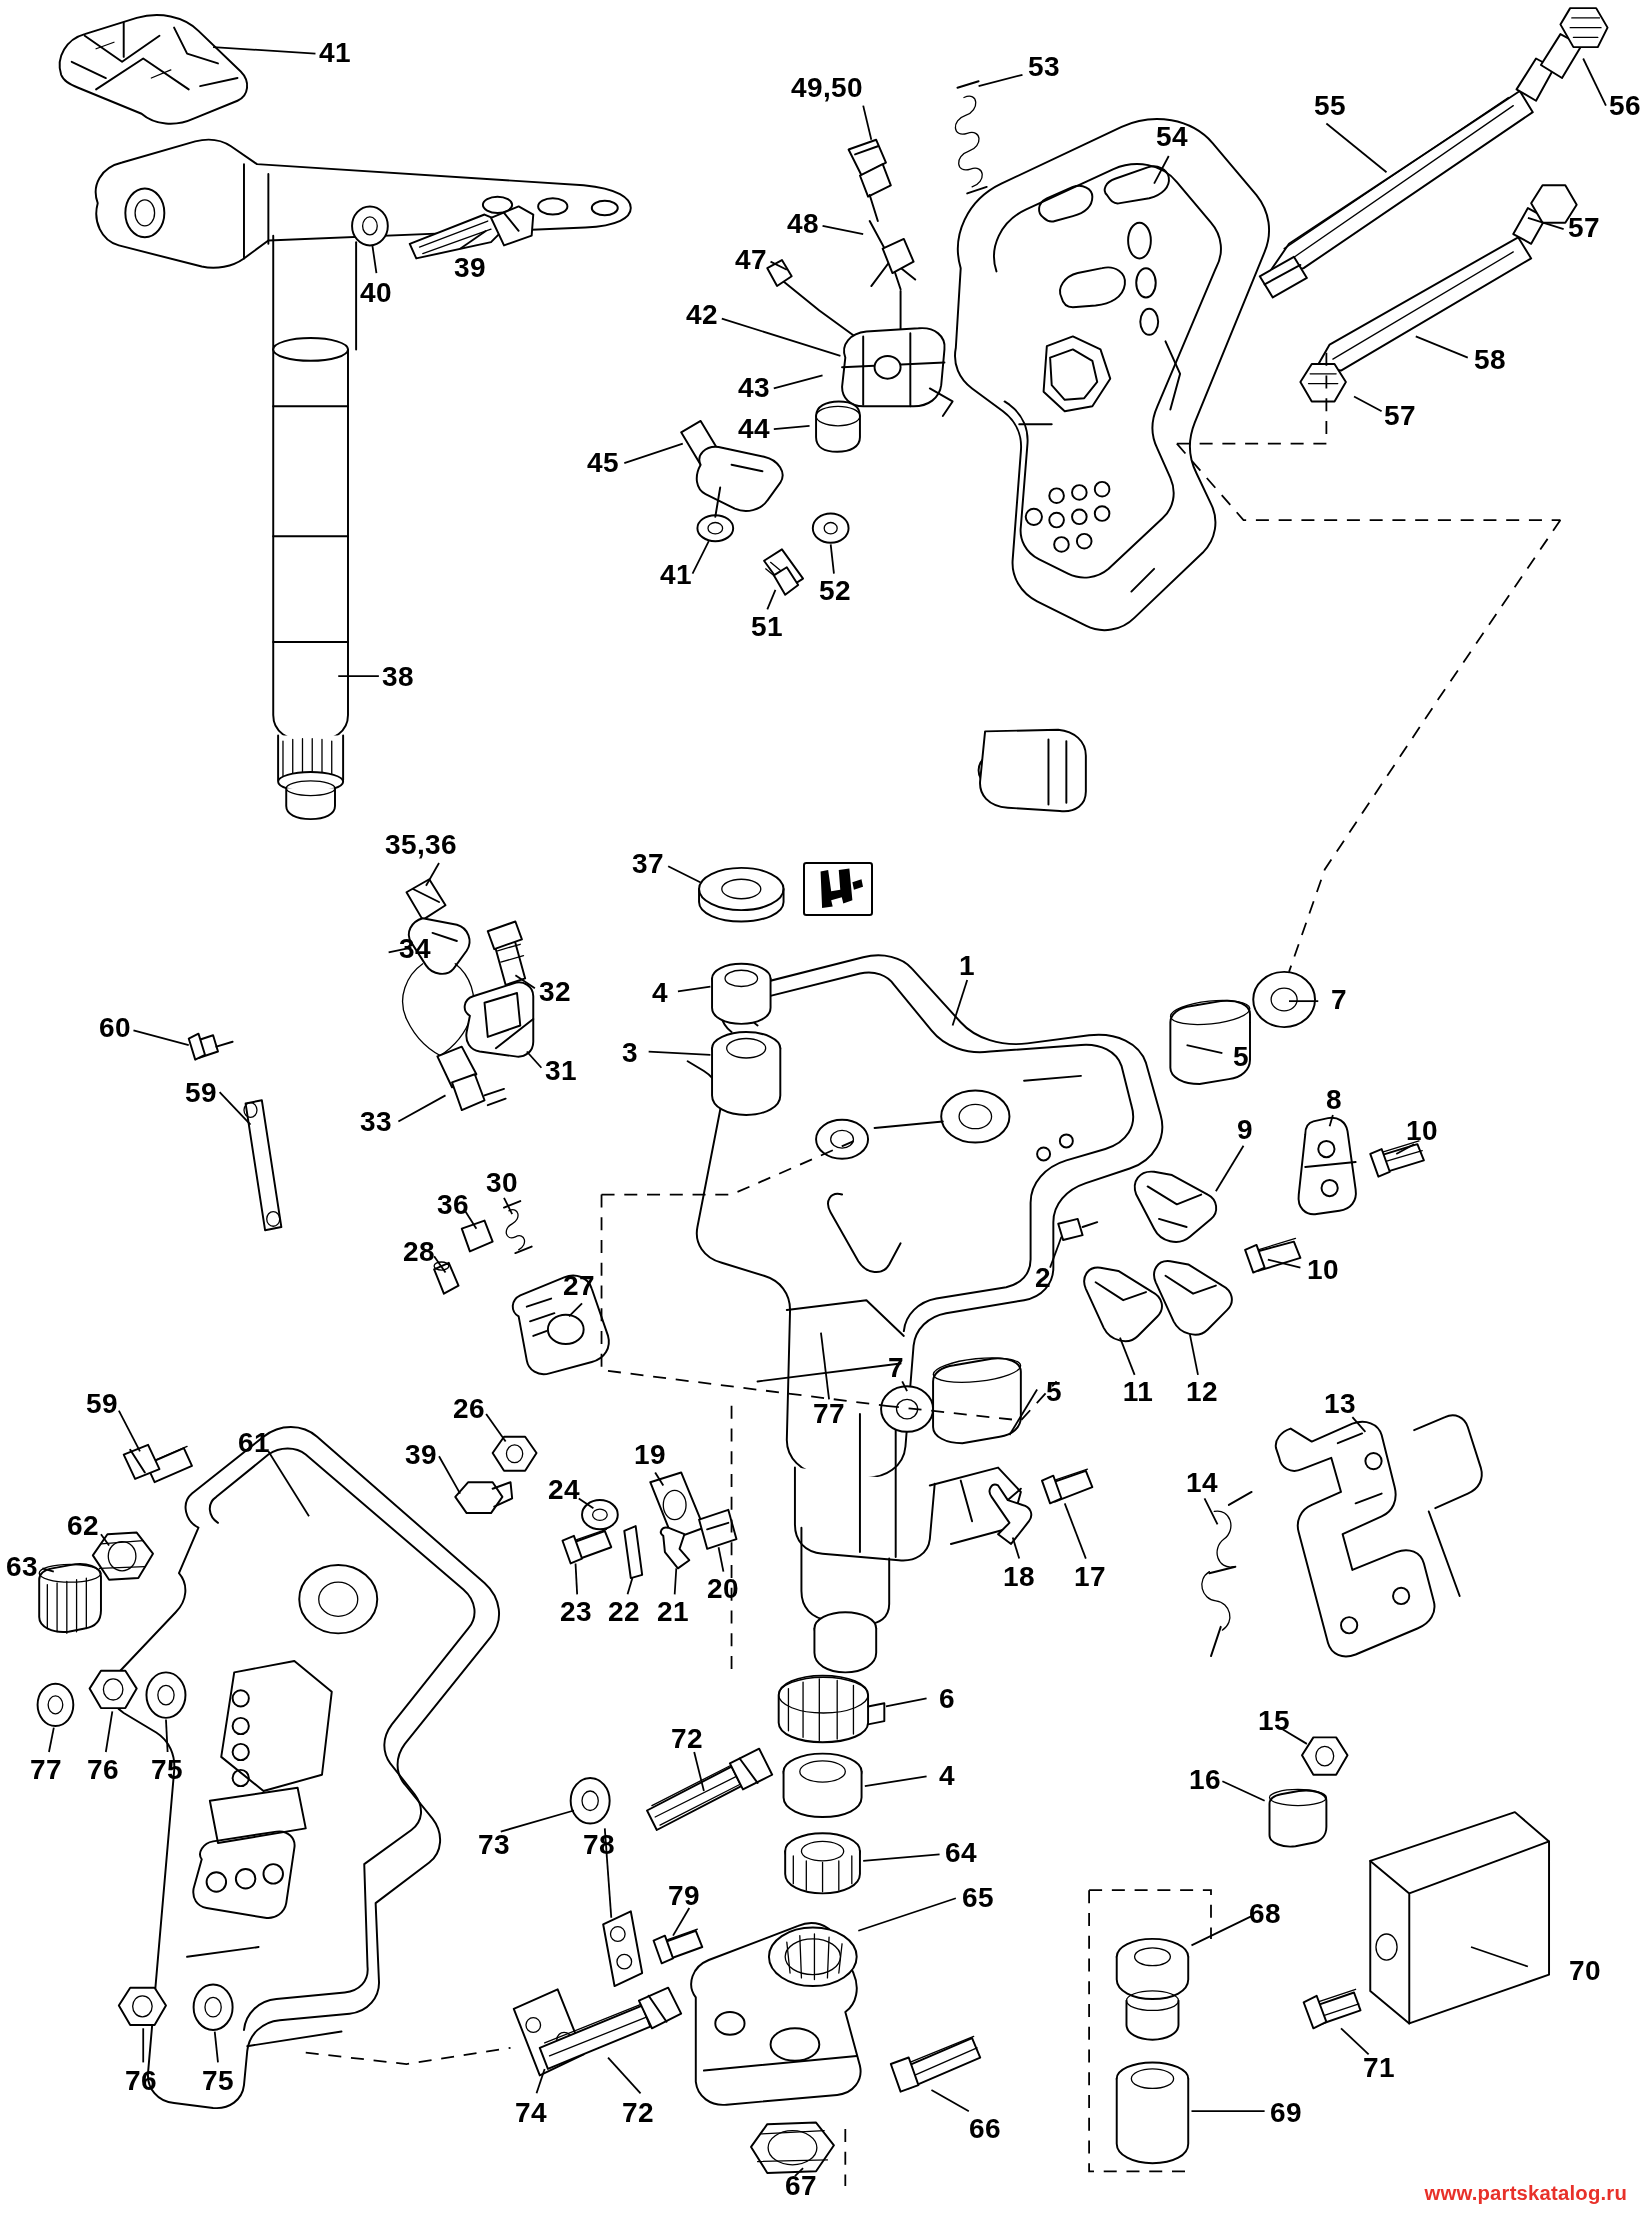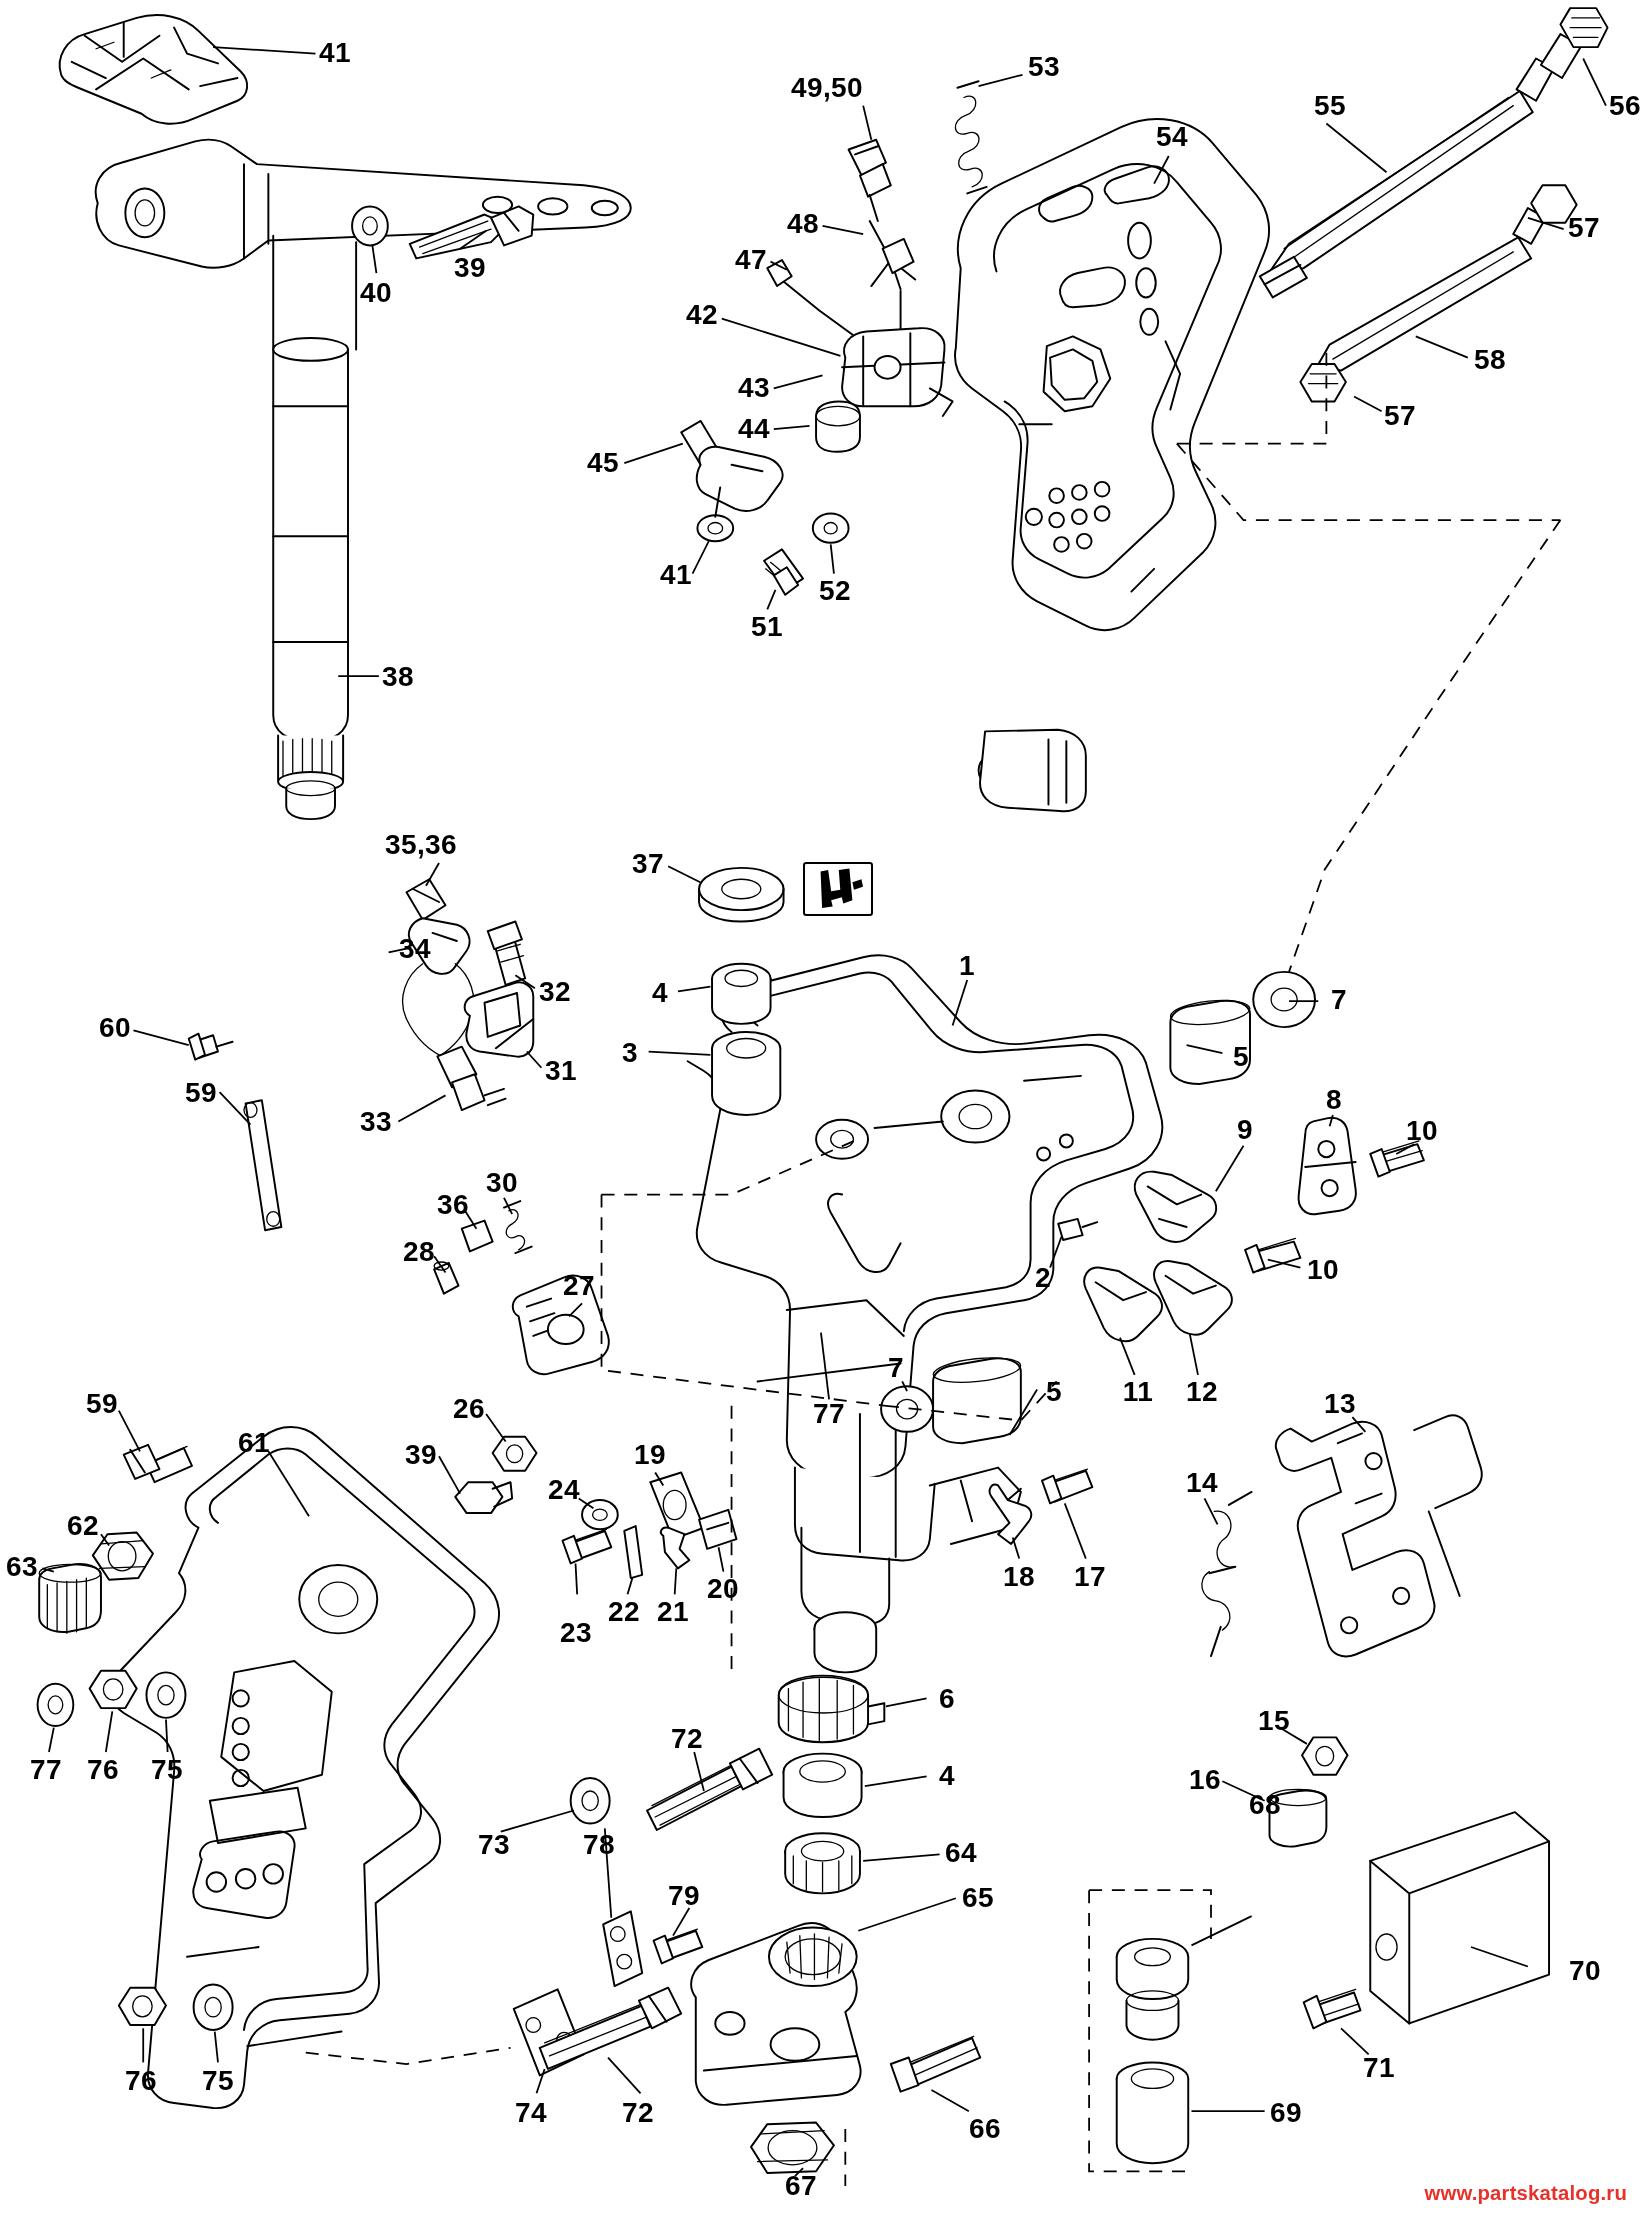--- a/index.html
+++ b/index.html
@@ -707,21 +707,21 @@
       <div class="callout" style="left: 115px; top: 1028px;">60</div>
       <div class="callout" style="left: 201px; top: 1093px;">59</div>
       <div class="callout" style="left: 502px; top: 1183px;">30</div>
       <div class="callout" style="left: 453px; top: 1205px;">36</div>
       <div class="callout" style="left: 419px; top: 1252px;">28</div>
       <div class="callout" style="left: 579px; top: 1286px;">27</div>
       <div class="callout" style="left: 469px; top: 1409px;">26</div>
       <div class="callout" style="left: 421px; top: 1455px;">39</div>
       <div class="callout" style="left: 564px; top: 1490px;">24</div>
       <div class="callout" style="left: 650px; top: 1455px;">19</div>
-      <div class="callout" style="left: 576px; top: 1612px; margin-top: 21px;">23</div>
+      <div class="callout" style="left: 576px; top: 1612px;">23</div>
       <div class="callout" style="left: 624px; top: 1612px;">22</div>
       <div class="callout" style="left: 673px; top: 1612px;">21</div>
       <div class="callout" style="left: 723px; top: 1589px;">20</div>
       <div class="callout" style="left: 896px; top: 1368px;">7</div>
       <div class="callout" style="left: 1054px; top: 1392px;">5</div>
       <div class="callout" style="left: 829px; top: 1414px;">77</div>
       <div class="callout" style="left: 1019px; top: 1577px;">18</div>
       <div class="callout" style="left: 1090px; top: 1577px;">17</div>
       <div class="callout" style="left: 1202px; top: 1483px;">14</div>
       <div class="callout" style="left: 1274px; top: 1721px;">15</div>
@@ -734,21 +734,21 @@
       <div class="callout" style="left: 103px; top: 1770px;">76</div>
       <div class="callout" style="left: 167px; top: 1770px;">75</div>
       <div class="callout" style="left: 494px; top: 1845px;">73</div>
       <div class="callout" style="left: 599px; top: 1845px;">78</div>
       <div class="callout" style="left: 687px; top: 1739px;">72</div>
       <div class="callout" style="left: 947px; top: 1699px;">6</div>
       <div class="callout" style="left: 947px; top: 1776px;">4</div>
       <div class="callout" style="left: 961px; top: 1853px;">64</div>
       <div class="callout" style="left: 684px; top: 1896px;">79</div>
       <div class="callout" style="left: 978px; top: 1898px;">65</div>
-      <div class="callout" style="left: 1265px; top: 1805px;">68</div>
+      <div class="callout" style="left: 1265px; top: 1914px;">68</div>
       <div class="callout" style="left: 1547px; top: 1971px; margin-left: 38px;">70</div>
       <div class="callout" style="left: 1379px; top: 2068px;">71</div>
       <div class="callout" style="left: 1286px; top: 2113px;">69</div>
       <div class="callout" style="left: 141px; top: 2081px;">76</div>
       <div class="callout" style="left: 218px; top: 2081px;">75</div>
       <div class="callout" style="left: 531px; top: 2113px;">74</div>
       <div class="callout" style="left: 638px; top: 2113px;">72</div>
       <div class="callout" style="left: 985px; top: 2129px;">66</div>
       <div class="callout" style="left: 801px; top: 2186px;">67</div>
     </div>

